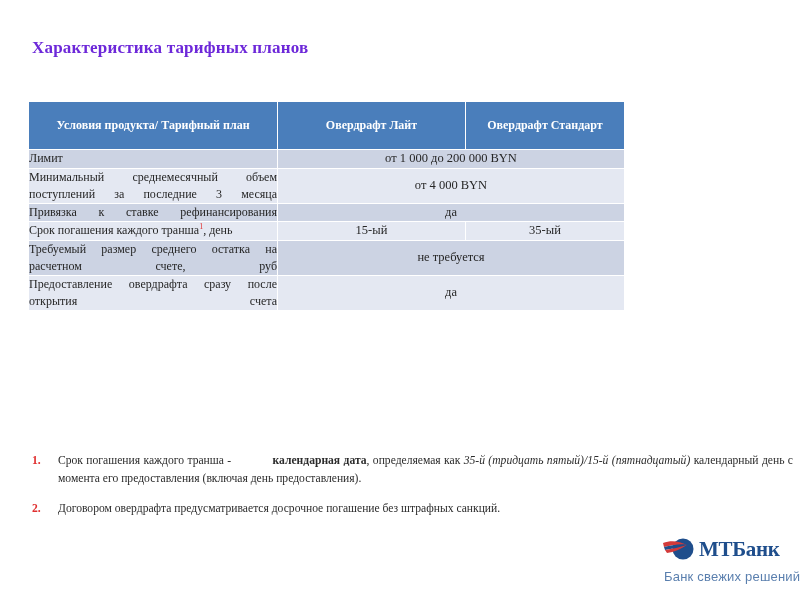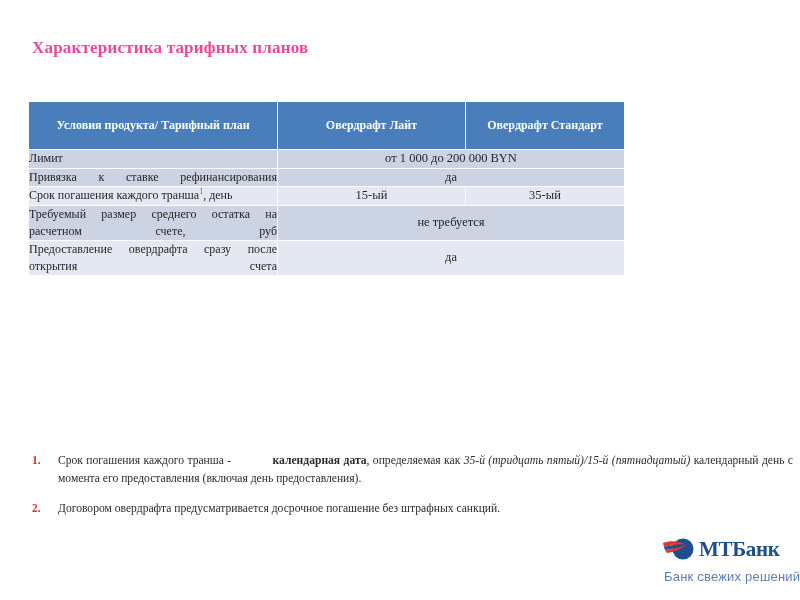--- a/index.html
+++ b/index.html
@@ -24,21 +24,21 @@
 
   
   .slide-title {
     position: absolute;
     left: 32px;
     top: 38px;
     width: 700px;
     font-family: "Liberation Serif", "DejaVu Serif", serif;
     font-size: 17px;
     font-weight: bold;
-    color: #ec4899;
+    color: #6d28d9;
     letter-spacing: 0.2px;
     white-space: nowrap;
   }
 
   
   .tariff-table {
     position: absolute;
     left: 28px;
     top: 101px;
     width: 596px;
@@ -187,20 +187,24 @@
         <th class="hdr">Овердрафт Стандарт</th>
       </tr>
     </thead>
     <tbody>
 
       <tr>
         <td class="cond-cell single tint-dark">Лимит</td>
         <td class="val-cell tint-dark" colspan="2">от 1 000 до 200 000 BYN</td>
       </tr>
 
+      <tr>
+        <td class="cond-cell tint-light">Минимальный среднемесячный объем поступлений за последние 3 месяца</td>
+        <td class="val-cell tint-light" colspan="2">от 4 000 BYN</td>
+      </tr>
 
       <tr>
         <td class="cond-cell tint-dark">Привязка к ставке рефинансирования</td>
         <td class="val-cell tint-dark" colspan="2">да</td>
       </tr>
 
       <tr>
         <td class="cond-cell single tint-light">
           <span>Срок погашения каждого транша</span><span class="fn-sup">1</span><span>, день</span>
         </td>

